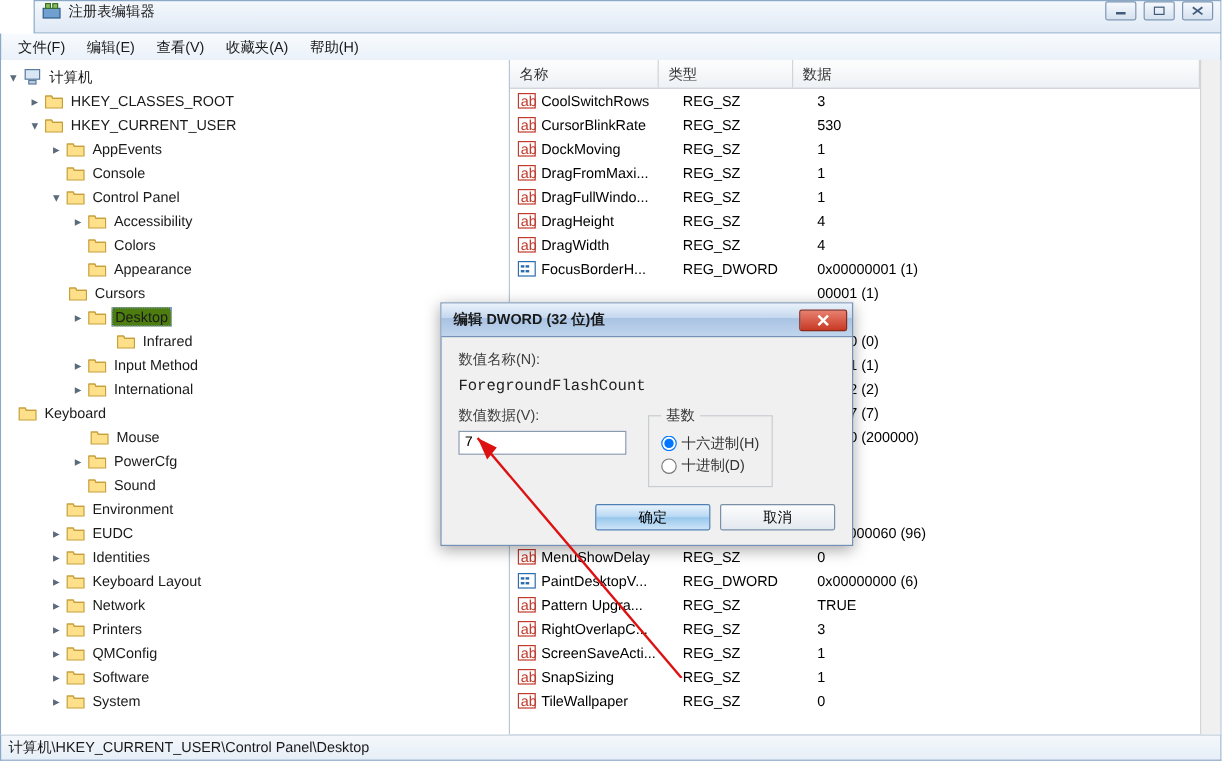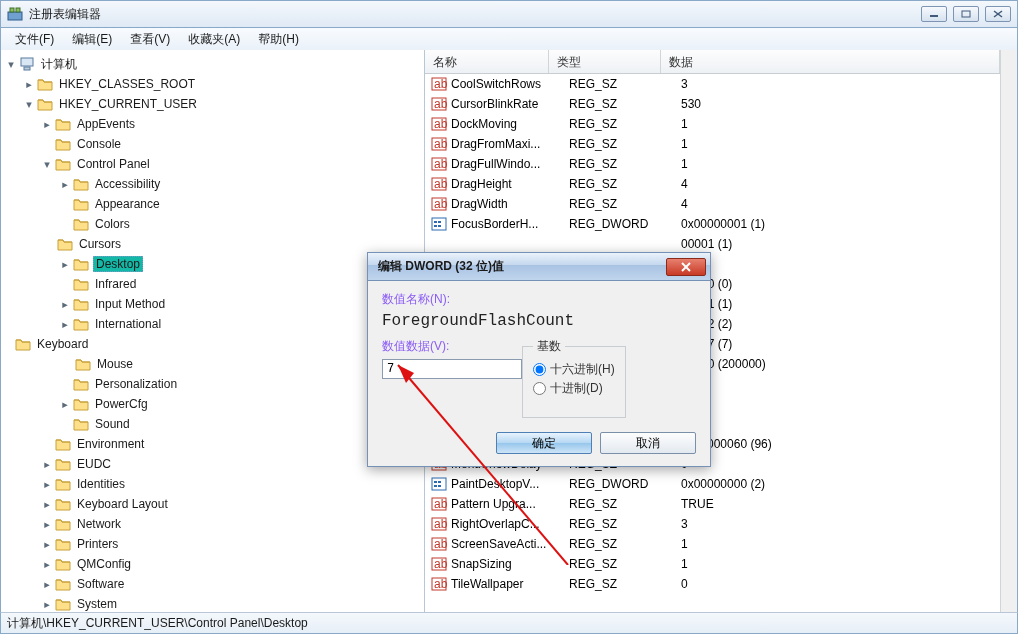--- a/index.html
+++ b/index.html
@@ -1,37 +1,37 @@
 <!DOCTYPE html>
 <html><head>
 <meta charset="utf-8">
 <style>
 * { margin:0; padding:0; box-sizing:border-box; font-family:"Microsoft YaHei","SimSun",Arial,sans-serif; font-size:12px; }
 body { width:1018px; height:637px; overflow:hidden; background:#fff; position:relative; }
 
 
-.titlebar { height:28px; background:linear-gradient(#f4f8fc,#dfe9f5); border:1px solid #8aa9c9; display:flex; align-items:center; padding-left:6px; }
+.titlebar { height:28px; background:linear-gradient(#f4f8fc,#dfe9f5); border:1px solid #8aa9c9; display:flex; align-items:flex-start; padding-left:6px;margin-left:28px; }
 .titlebar .t-icon { width:16px; height:16px; margin-right:6px; }
 .titlebar .title { flex:1; color:#1a1a1a; }
 .win-btns { display:flex; gap:6px; margin-right:6px; }
 .win-btn { width:26px; height:16px; border:1px solid #7d95b3; border-radius:2px; background:linear-gradient(#f6f9fd,#d6e2f0); display:flex; align-items:center; justify-content:center; color:#405a7a; font-size:11px; }
 .win-btn.close { }
 
 
 .menubar { height:22px; background:linear-gradient(#f8fbfe,#eaf1f9); border-left:1px solid #8aa9c9; border-right:1px solid #8aa9c9; display:flex; align-items:center; padding-left:6px; gap:2px; }
 .menu-item { padding:2px 8px; color:#1a1a1a; }
 
 
 .workspace { display:flex; height:562px; border-left:1px solid #8aa9c9; border-right:1px solid #8aa9c9; }
 
 
 .tree-pane { width:424px; border-right:1px solid #b8c6d6; overflow:hidden; background:#fff; position:relative; }
 .tree { padding:4px 0; }
 .tree-row { display:flex; align-items:center; height:20px; white-space:nowrap; }
-.tree-row.sel .label { background:#14b8a6; border:1px dotted #7a9ac7; padding:0 2px;text-align:right; }
+.tree-row.sel .label { background:#4d7c0f; border:1px dotted #7a9ac7; padding:0 2px;text-align:right; }
 .expander { width:12px; height:12px; display:inline-flex; align-items:center; justify-content:center; font-size:11px; color:#5b6b7b; margin-right:2px; }
 .folder-icon { width:16px; height:14px; margin-right:4px; }
 .label { color:#1a1a1a; padding:0 2px; }
 
 
 .list-pane { flex:1; display:flex; flex-direction:column; }
 .list-header { height:24px; background:linear-gradient(#fdfdfd,#eef1f5); border-bottom:1px solid #c8cdd2; display:flex; }
 .col { padding:4px 8px; border-right:1px solid #d0d5da; color:#333; }
 .col.name { width:124px; }
 .col.type { width:112px; }
@@ -48,25 +48,25 @@
 
 
 .statusbar { height:22px; border:1px solid #8aa9c9; border-top:1px solid #b8c6d6; background:linear-gradient(#f4f8fc,#e6eef7); display:flex; align-items:center; padding-left:6px; color:#1a1a1a; }
 
 
 .dialog { position:absolute; left:367px; top:252px; width:344px; background:#f0f0f0; border:1px solid #7591b5; box-shadow:0 3px 12px rgba(0,0,0,.35); }
 .dlg-title { height:28px; background:linear-gradient(#eaf2fb,#c4d7ee 45%,#a9c3e3 46%,#c0d5ed); display:flex; align-items:center; padding-left:10px; color:#1a1a1a; border-bottom:1px solid #7591b5;font-weight:bold; }
 .dlg-title .t { flex:1; }
 .dlg-close { width:40px; height:18px; margin-right:4px; background:linear-gradient(#e7806f,#c83a25); border:1px solid #8b2a1b; border-radius:2px; display:flex; align-items:center; justify-content:center; color:#fff; font-weight:bold; font-size:11px; }
 .dlg-body { padding:10px 14px 12px; }
-.dlg-label { color:#8b5cf6; margin-bottom:4px; }
-.dlg-readonly { width:312px; height:18px; border:none; background:transparent; font-family:"Courier New",monospace; font-size:16px; color:#222; margin-bottom:8px; }
-.dlg-row { display:flex; }
+.dlg-label { color:#404040; margin-bottom:4px; }
+.dlg-readonly { width:312px; height:18px; border:none; background:transparent; font-family:"Courier New",monospace; font-size:13px; color:#222; margin-bottom:8px; }
+.dlg-row { display:flex; gap:18px; }
 .dlg-input { width:140px; height:20px; border:1px solid #8a9bb0; padding:1px 4px; font-family:"Courier New",monospace; }
-.fieldset { border:1px solid #c8cdd2; padding:4px 10px 20px; }
+.fieldset { border:1px solid #c8cdd2; padding:4px 10px 8px; }
 .fieldset legend { padding:0 4px; color:#333; }
 .radio-row { display:flex; align-items:center; gap:4px; margin-top:2px; color:#333; }
 .dlg-btns { display:flex; justify-content:flex-end; gap:8px; margin-top:14px; }
 .btn { width:96px; height:22px; border:1px solid #7a8fa8; background:linear-gradient(#fdfdfd,#e3e9f0); border-radius:2px; }
 .btn.primary { background:linear-gradient(#e8f3fd,#b7d8f3 48%,#98c7ec 52%,#cde4f7); border-color:#4f80b5; }
 
 
 .arrow { position:absolute; left:378px; top:355px; width:200px; height:210px; pointer-events:none; }
 </style>
 </head>
@@ -165,47 +165,47 @@
             <path d="M1 3h5l1 2h8" fill="none" stroke="#c7a03a"></path>
           </svg>
           <span class="label">Accessibility</span>
         </div>
         <div class="tree-row" style="padding-left:58px">
           <span class="expander"></span>
           <svg class="folder-icon" viewBox="0 0 16 14">
             <path d="M1 3h5l1 2h8v8H1z" fill="#ffe08a" stroke="#c7a03a"></path>
             <path d="M1 3h5l1 2h8" fill="none" stroke="#c7a03a"></path>
           </svg>
+          <span class="label">Colors</span>
+        </div>
+        <div class="tree-row" style="padding-left:58px">
+          <span class="expander"></span>
+          <svg class="folder-icon" viewBox="0 0 16 14">
+            <path d="M1 3h5l1 2h8v8H1z" fill="#ffe08a" stroke="#c7a03a"></path>
+            <path d="M1 3h5l1 2h8" fill="none" stroke="#c7a03a"></path>
+          </svg>
           <span class="label">Appearance</span>
         </div>
-        <div class="tree-row" style="padding-left:58px">
-          <span class="expander"></span>
-          <svg class="folder-icon" viewBox="0 0 16 14">
-            <path d="M1 3h5l1 2h8v8H1z" fill="#ffe08a" stroke="#c7a03a"></path>
-            <path d="M1 3h5l1 2h8" fill="none" stroke="#c7a03a"></path>
-          </svg>
-          <span class="label">Colors</span>
-        </div>
         <div class="tree-row" style="padding-left:42px">
           <span class="expander"></span>
           <svg class="folder-icon" viewBox="0 0 16 14">
             <path d="M1 3h5l1 2h8v8H1z" fill="#ffe08a" stroke="#c7a03a"></path>
             <path d="M1 3h5l1 2h8" fill="none" stroke="#c7a03a"></path>
           </svg>
           <span class="label">Cursors</span>
         </div>
         <div class="tree-row sel" style="padding-left:58px">
           <span class="expander">▸</span>
           <svg class="folder-icon" viewBox="0 0 16 14">
             <path d="M1 3h5l1 2h8v8H1z" fill="#ffe08a" stroke="#c7a03a"></path>
             <path d="M1 3h5l1 2h8" fill="none" stroke="#c7a03a"></path>
           </svg>
           <span class="label">Desktop</span>
         </div>
-        <div class="tree-row" style="padding-left:58px">
+        <div class="tree-row" style="padding-left:82px">
           <span class="expander"></span>
           <svg class="folder-icon" viewBox="0 0 16 14">
             <path d="M1 3h5l1 2h8v8H1z" fill="#ffe08a" stroke="#c7a03a"></path>
             <path d="M1 3h5l1 2h8" fill="none" stroke="#c7a03a"></path>
           </svg>
           <span class="label">Infrared</span>
         </div>
         <div class="tree-row" style="padding-left:58px">
           <span class="expander">▸</span>
           <svg class="folder-icon" viewBox="0 0 16 14">
@@ -230,28 +230,20 @@
           </svg>
           <span class="label">Keyboard</span>
         </div>
         <div class="tree-row" style="padding-left:60px">
           <span class="expander"></span>
           <svg class="folder-icon" viewBox="0 0 16 14">
             <path d="M1 3h5l1 2h8v8H1z" fill="#ffe08a" stroke="#c7a03a"></path>
             <path d="M1 3h5l1 2h8" fill="none" stroke="#c7a03a"></path>
           </svg>
           <span class="label">Mouse</span>
-        </div>
-        <div class="tree-row" style="padding-left:58px">
-          <span class="expander"></span>
-          <svg class="folder-icon" viewBox="0 0 16 14">
-            <path d="M1 3h5l1 2h8v8H1z" fill="#ffe08a" stroke="#c7a03a"></path>
-            <path d="M1 3h5l1 2h8" fill="none" stroke="#c7a03a"></path>
-          </svg>
-          <span class="label">Personalization</span>
         </div>
         <div class="tree-row" style="padding-left:58px">
           <span class="expander">▸</span>
           <svg class="folder-icon" viewBox="0 0 16 14">
             <path d="M1 3h5l1 2h8v8H1z" fill="#ffe08a" stroke="#c7a03a"></path>
             <path d="M1 3h5l1 2h8" fill="none" stroke="#c7a03a"></path>
           </svg>
           <span class="label">PowerCfg</span>
         </div>
         <div class="tree-row" style="padding-left:58px">
@@ -499,21 +491,21 @@
         <div class="list-row">
           <svg class="val-icon" viewBox="0 0 16 16">
             <rect x="1" y="2" width="14" height="12" fill="#fff" stroke="#2b6cb0"></rect>
             <rect x="3" y="5" width="3" height="2" fill="#2b6cb0"></rect>
             <rect x="7" y="5" width="3" height="2" fill="#2b6cb0"></rect>
             <rect x="3" y="9" width="3" height="2" fill="#2b6cb0"></rect>
             <rect x="7" y="9" width="3" height="2" fill="#2b6cb0"></rect>
           </svg>
           <span class="cell-name">PaintDesktopV...</span>
           <span class="cell-type">REG_DWORD</span>
-          <span class="cell-data">0x00000000 (2)</span>
+          <span class="cell-data">0x00000000 (6)</span>
         </div>
         <div class="list-row">
           <svg class="val-icon" viewBox="0 0 16 16">
             <rect x="1" y="2" width="14" height="12" fill="#fff" stroke="#c0392b"></rect>
             <text x="3" y="12" font-size="8" fill="#c0392b" font-family="Arial">ab</text>
           </svg>
           <span class="cell-name">Pattern Upgra...</span>
           <span class="cell-type">REG_SZ</span>
           <span class="cell-data">TRUE</span>
         </div>

